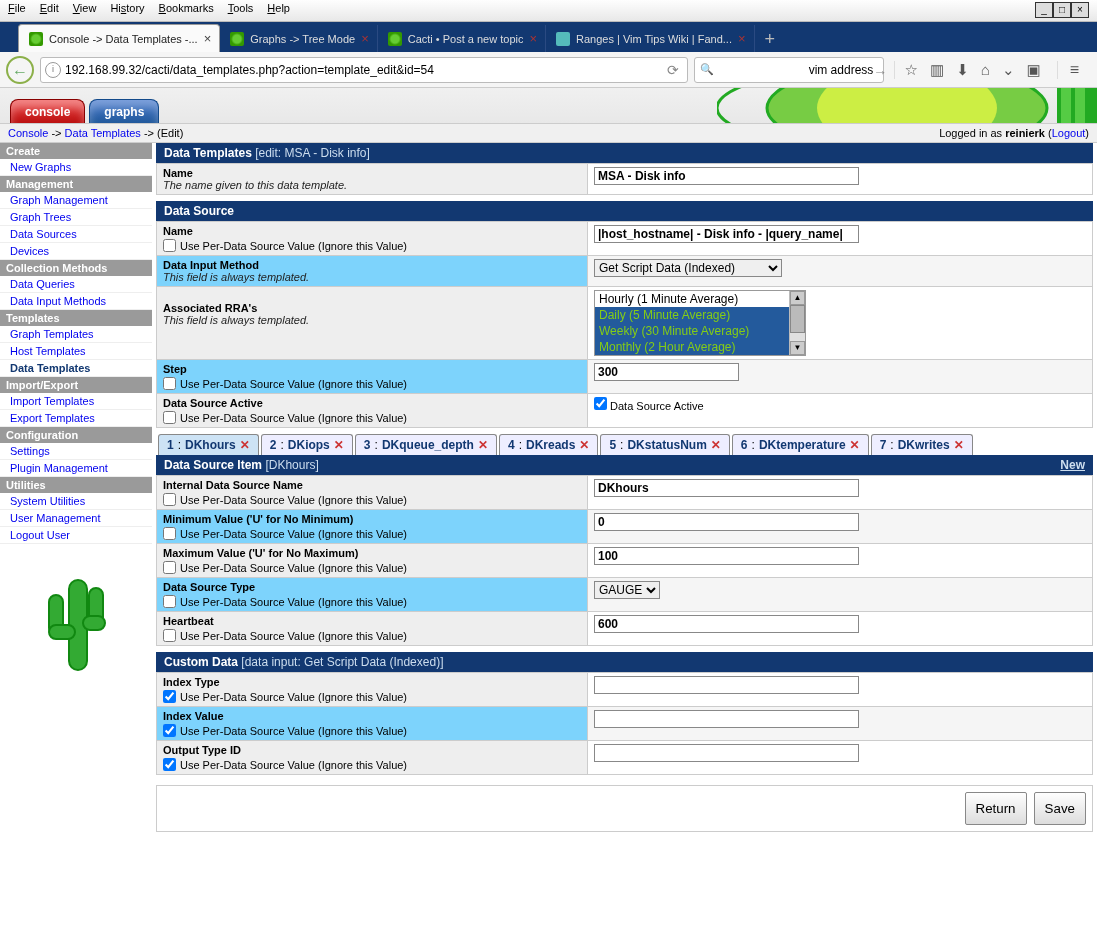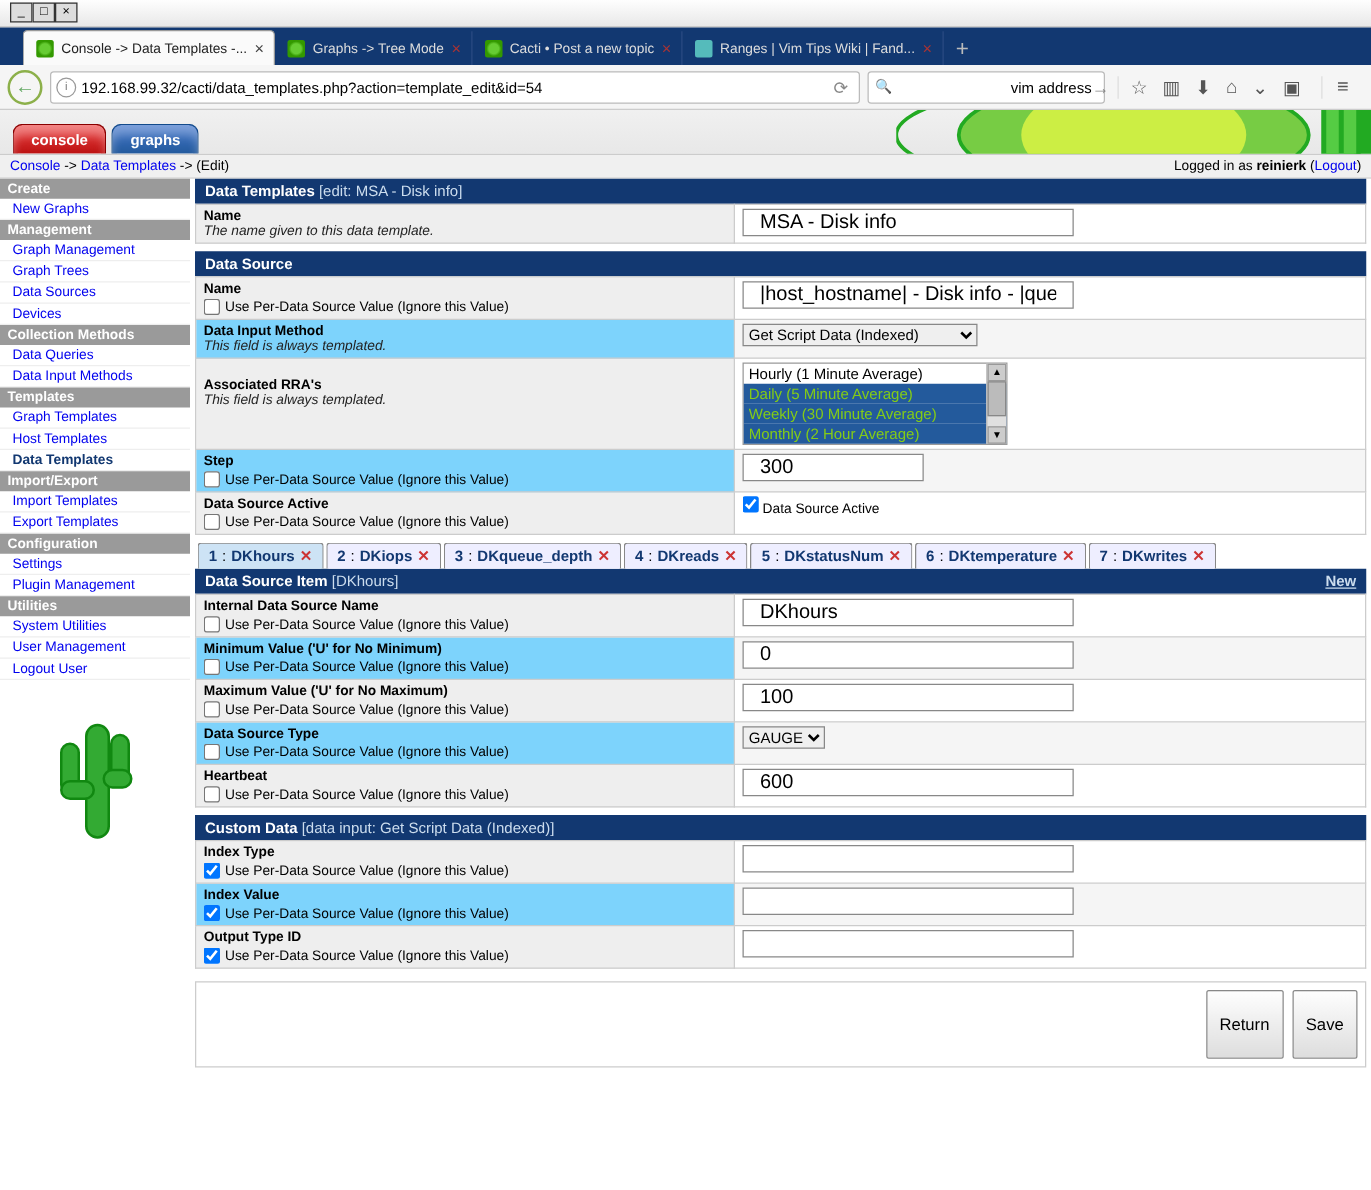--- a/index.html
+++ b/index.html
@@ -70,46 +70,55 @@
 
 .form-table { width: 100%; border-collapse: collapse; }
 .form-table td { border: 1px solid #ccc; padding: 3px 6px; vertical-align: top; }
 .form-table td.lbl { width: 431px; background: #eee; }
 .form-table td.lbl.alt { background: #7dd3fc; }
 .form-table td.fld { background: #fff; }
 .form-table td.fld.alt { background: #f5f5f5; }
 .form-table .fname { font-weight: bold; }
 .form-table .fdesc { font-style: italic; color: #222; }
 .form-table .ck { display: flex; align-items: center; gap: 4px; margin-top: 2px; }
-.form-table input[type=text] { border: 1px solid #888; padding: 1px 13px; font-size: 16px; }
+.form-table input[type=text] { border: 1px solid #888; padding: 1px 3px; font-size: 12px; font-weight: bold; }
 .form-table select { border: 1px solid #888; font-size: 12px; }
 .rra-box { border: 1px solid #999; width: 212px; background: #fff; font-size: 12px; position: relative; }
 .rra-box .opt { padding: 1px 4px; }
 .rra-box .opt.sel { background: #235a9c; color: #84cc16; }
 .rra-box .scroll { position: absolute; right: 0; top: 0; bottom: 0; width: 16px; background: #e0e0e0; border-left: 1px solid #bbb; }
 .rra-box .scroll .sbtn { height: 14px; background: #ccc; border: 1px solid #999; font-size: 8px; text-align: center; line-height: 11px; }
 .rra-box .scroll .sbtn.bot { position: absolute; bottom: 0; left: 0; right: 0; }
 .rra-box .scroll .thumb { position: absolute; top: 14px; left: 0; right: 0; height: 28px; background: #bbb; border: 1px solid #888; }
 
 .dsi-tabs { display: flex; gap: 2px; margin-top: 6px; padding-left: 2px; }
 .dsi-tab { border: 1px solid #888; border-bottom: none; padding: 3px 8px; background: #eef; font-size: 12px; border-radius: 3px 3px 0 0; cursor: pointer; display: flex; align-items: center; gap: 4px; }
 .dsi-tab .num { color: #123871; font-weight: bold; }
 .dsi-tab .nm { color: #123871; font-weight: bold; }
 .dsi-tab .x { color: #c33; font-weight: bold; }
 .dsi-tab.active { background: #cde3f5; }
 
 .btnbar { border: 1px solid #ccc; padding: 6px; text-align: right; margin-top: 10px; }
-.btnbar button { padding: 19px 10px; border: 1px solid #888; background: linear-gradient(#fefefe,#ddd); cursor: pointer; margin-left: 4px; border-radius: 2px; }
+.btnbar button { padding: 8px 10px; border: 1px solid #888; background: linear-gradient(#fefefe,#ddd); cursor: pointer; margin-left: 4px; border-radius: 2px; }
 
 .spacer { height: 6px; }
 </style>
 </head>
 <body>
 
 <div class="menubar">
+  <div class="menu-items">
+    <span><u>F</u><span></span>ile</span>
+    <span><u>E</u>dit</span>
+    <span><u>V</u>iew</span>
+    <span>Hi<u>s</u>tory</span>
+    <span><u>B</u>ookmarks</span>
+    <span><u>T</u>ools</span>
+    <span><u>H</u>elp</span>
+  </div>
   <div class="winbtns">
     <div class="winbtn">_</div>
     <div class="winbtn">□</div>
     <div class="winbtn">×</div>
   </div>
 </div>
 
 <div class="tabstrip">
   <div class="btab active">
     <span class="favicon fi-green"></span>

